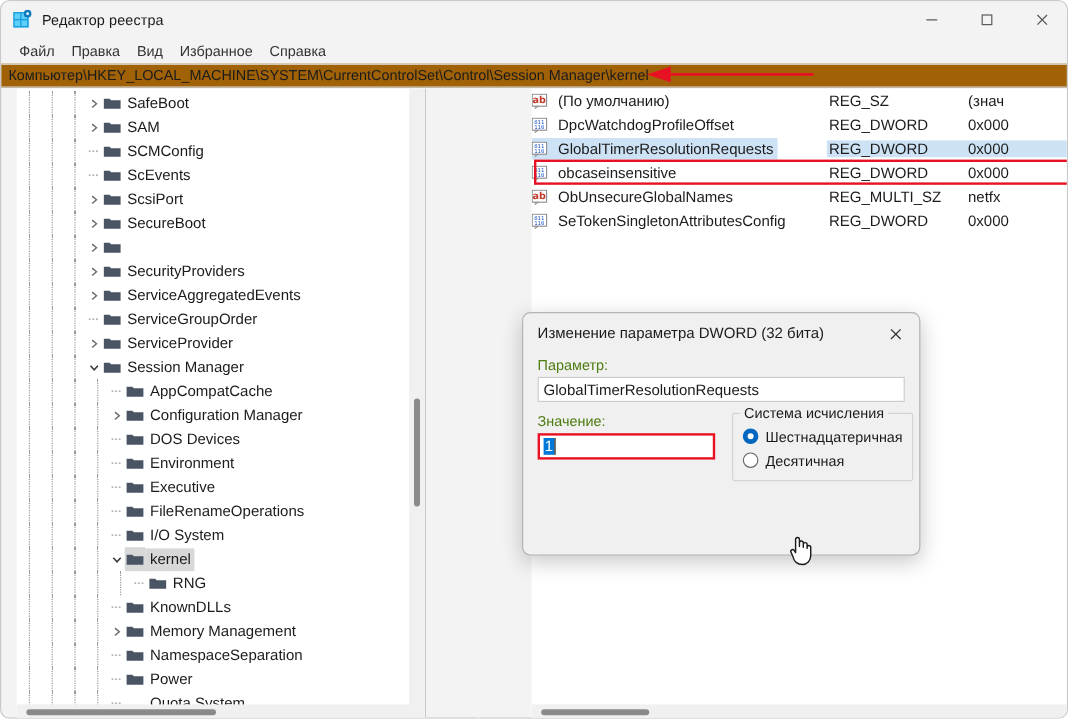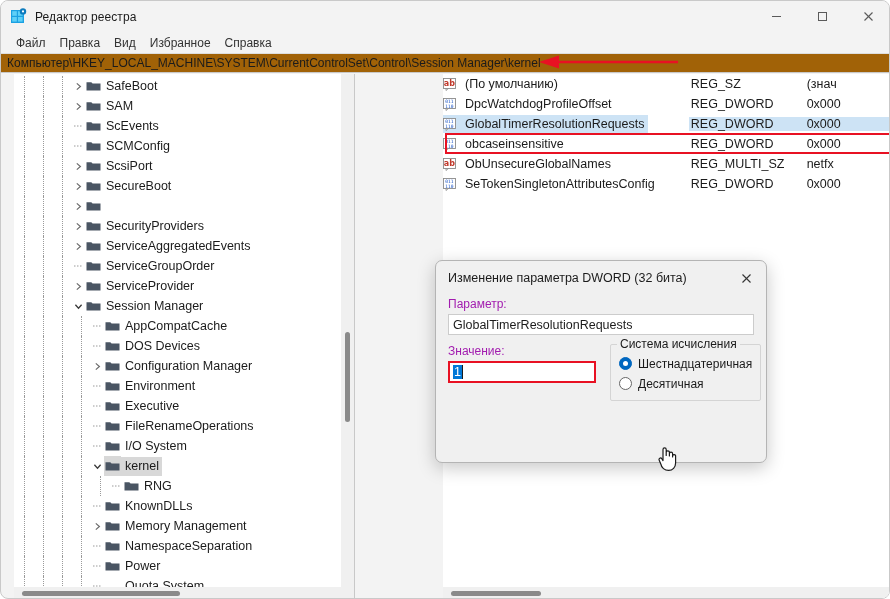--- a/index.html
+++ b/index.html
@@ -225,21 +225,21 @@
     padding-left: 12px;
     font-size: 12.5px; color: #1b1b1b;
   }
   .dlg-close {
     position: absolute; right: 0; top: 0;
     width: 40px; height: 34px;
     display: flex; align-items: center; justify-content: center;
     color: #333; border-top-right-radius: 7px;
   }
   .dlg-body { padding: 2px 12px 0 12px; position: relative; }
-  .dlg-label { font-size: 12px; color: #a21caf; margin-bottom: 3px; }
+  .dlg-label { font-size: 12px; color: #4d7c0f; margin-bottom: 3px; }
   .dlg-input {
     height: 21px;
     background: #ffffff;
     border: 1px solid #cccccc;
     font-size: 12.5px; color: #1b1b1b;
     display: flex; align-items: center;
     padding-left: 4px;
     width: 100%;
   }
   .row2 { display: flex; margin-top: 9px; }
@@ -424,45 +424,45 @@
             <div class="twist">
               <svg width="10" height="20" viewBox="0 0 10 20">
                 <line x1="1" y1="10" x2="9" y2="10" stroke="#9a9a9a" stroke-width="1" stroke-dasharray="1.5,1.5"></line>
               </svg>
             </div>
             <div class="tfolder">
               <svg width="15" height="12" viewBox="0 0 15 12">
                 <path d="M0.5,2.2 L0.5,10.6 L14.5,10.6 L14.5,3.6 L6.6,3.6 L5.3,2.2 Z" fill="#4a5563"></path>
               </svg>
             </div>
+            <div class="tlabel">SCMConfig</div>
+          </div>
+          <div class="tnode">
+            <div class="guide" style="left: 10px;"></div>
+            <div class="guide" style="left: 29px;"></div>
+            <div class="guide" style="left: 48px;"></div>
+            <div style="width: 57px; flex: 0 0 auto;"></div>
+            <div class="twist">
+              <svg width="10" height="20" viewBox="0 0 10 20">
+                <line x1="1" y1="10" x2="9" y2="10" stroke="#9a9a9a" stroke-width="1" stroke-dasharray="1.5,1.5"></line>
+              </svg>
+            </div>
+            <div class="tfolder">
+              <svg width="15" height="12" viewBox="0 0 15 12">
+                <path d="M0.5,2.2 L0.5,10.6 L14.5,10.6 L14.5,3.6 L6.6,3.6 L5.3,2.2 Z" fill="#4a5563"></path>
+              </svg>
+            </div>
             <div class="tlabel">ScEvents</div>
           </div>
           <div class="tnode">
             <div class="guide" style="left: 10px;"></div>
             <div class="guide" style="left: 29px;"></div>
             <div class="guide" style="left: 48px;"></div>
             <div style="width: 57px; flex: 0 0 auto;"></div>
             <div class="twist">
-              <svg width="10" height="20" viewBox="0 0 10 20">
-                <line x1="1" y1="10" x2="9" y2="10" stroke="#9a9a9a" stroke-width="1" stroke-dasharray="1.5,1.5"></line>
-              </svg>
-            </div>
-            <div class="tfolder">
-              <svg width="15" height="12" viewBox="0 0 15 12">
-                <path d="M0.5,2.2 L0.5,10.6 L14.5,10.6 L14.5,3.6 L6.6,3.6 L5.3,2.2 Z" fill="#4a5563"></path>
-              </svg>
-            </div>
-            <div class="tlabel">SCMConfig</div>
-          </div>
-          <div class="tnode">
-            <div class="guide" style="left: 10px;"></div>
-            <div class="guide" style="left: 29px;"></div>
-            <div class="guide" style="left: 48px;"></div>
-            <div style="width: 57px; flex: 0 0 auto;"></div>
-            <div class="twist">
               <svg width="9" height="9" viewBox="0 0 9 9">
                 <polyline points="2.8,1.4 6.4,4.5 2.8,7.6" fill="none" stroke="#6b6b6b" stroke-width="1.2"></polyline>
               </svg>
             </div>
             <div class="tfolder">
               <svg width="15" height="12" viewBox="0 0 15 12">
                 <path d="M0.5,2.2 L0.5,10.6 L14.5,10.6 L14.5,3.6 L6.6,3.6 L5.3,2.2 Z" fill="#4a5563"></path>
               </svg>
             </div>
             <div class="tlabel">ScsiPort</div>
@@ -603,48 +603,48 @@
             </div>
             <div class="tlabel">AppCompatCache</div>
           </div>
           <div class="tnode">
             <div class="guide" style="left: 10px;"></div>
             <div class="guide" style="left: 29px;"></div>
             <div class="guide" style="left: 48px;"></div>
             <div class="guide" style="left: 67px;"></div>
             <div style="width: 76px; flex: 0 0 auto;"></div>
             <div class="twist">
+              <svg width="9" height="9" viewBox="0 0 9 9">
+                <polyline points="2.8,1.4 6.4,4.5 2.8,7.6" fill="none" stroke="#6b6b6b" stroke-width="1.2"></polyline>
+              </svg>
+            </div>
+            <div class="tfolder">
+              <svg width="15" height="12" viewBox="0 0 15 12">
+                <path d="M0.5,2.2 L0.5,10.6 L14.5,10.6 L14.5,3.6 L6.6,3.6 L5.3,2.2 Z" fill="#4a5563"></path>
+              </svg>
+            </div>
+            <div class="tlabel">Configuration Manager</div>
+          </div>
+          <div class="tnode">
+            <div class="guide" style="left: 10px;"></div>
+            <div class="guide" style="left: 29px;"></div>
+            <div class="guide" style="left: 48px;"></div>
+            <div class="guide" style="left: 67px;"></div>
+            <div style="width: 76px; flex: 0 0 auto;"></div>
+            <div class="twist">
               <svg width="10" height="20" viewBox="0 0 10 20">
                 <line x1="1" y1="10" x2="9" y2="10" stroke="#9a9a9a" stroke-width="1" stroke-dasharray="1.5,1.5"></line>
               </svg>
             </div>
             <div class="tfolder">
               <svg width="15" height="12" viewBox="0 0 15 12">
                 <path d="M0.5,2.2 L0.5,10.6 L14.5,10.6 L14.5,3.6 L6.6,3.6 L5.3,2.2 Z" fill="#4a5563"></path>
               </svg>
             </div>
             <div class="tlabel">DOS Devices</div>
-          </div>
-          <div class="tnode">
-            <div class="guide" style="left: 10px;"></div>
-            <div class="guide" style="left: 29px;"></div>
-            <div class="guide" style="left: 48px;"></div>
-            <div class="guide" style="left: 67px;"></div>
-            <div style="width: 76px; flex: 0 0 auto;"></div>
-            <div class="twist">
-              <svg width="9" height="9" viewBox="0 0 9 9">
-                <polyline points="2.8,1.4 6.4,4.5 2.8,7.6" fill="none" stroke="#6b6b6b" stroke-width="1.2"></polyline>
-              </svg>
-            </div>
-            <div class="tfolder">
-              <svg width="15" height="12" viewBox="0 0 15 12">
-                <path d="M0.5,2.2 L0.5,10.6 L14.5,10.6 L14.5,3.6 L6.6,3.6 L5.3,2.2 Z" fill="#4a5563"></path>
-              </svg>
-            </div>
-            <div class="tlabel">Configuration Manager</div>
           </div>
           <div class="tnode">
             <div class="guide" style="left: 10px;"></div>
             <div class="guide" style="left: 29px;"></div>
             <div class="guide" style="left: 48px;"></div>
             <div class="guide" style="left: 67px;"></div>
             <div style="width: 76px; flex: 0 0 auto;"></div>
             <div class="twist">
               <svg width="10" height="20" viewBox="0 0 10 20">
                 <line x1="1" y1="10" x2="9" y2="10" stroke="#9a9a9a" stroke-width="1" stroke-dasharray="1.5,1.5"></line>

